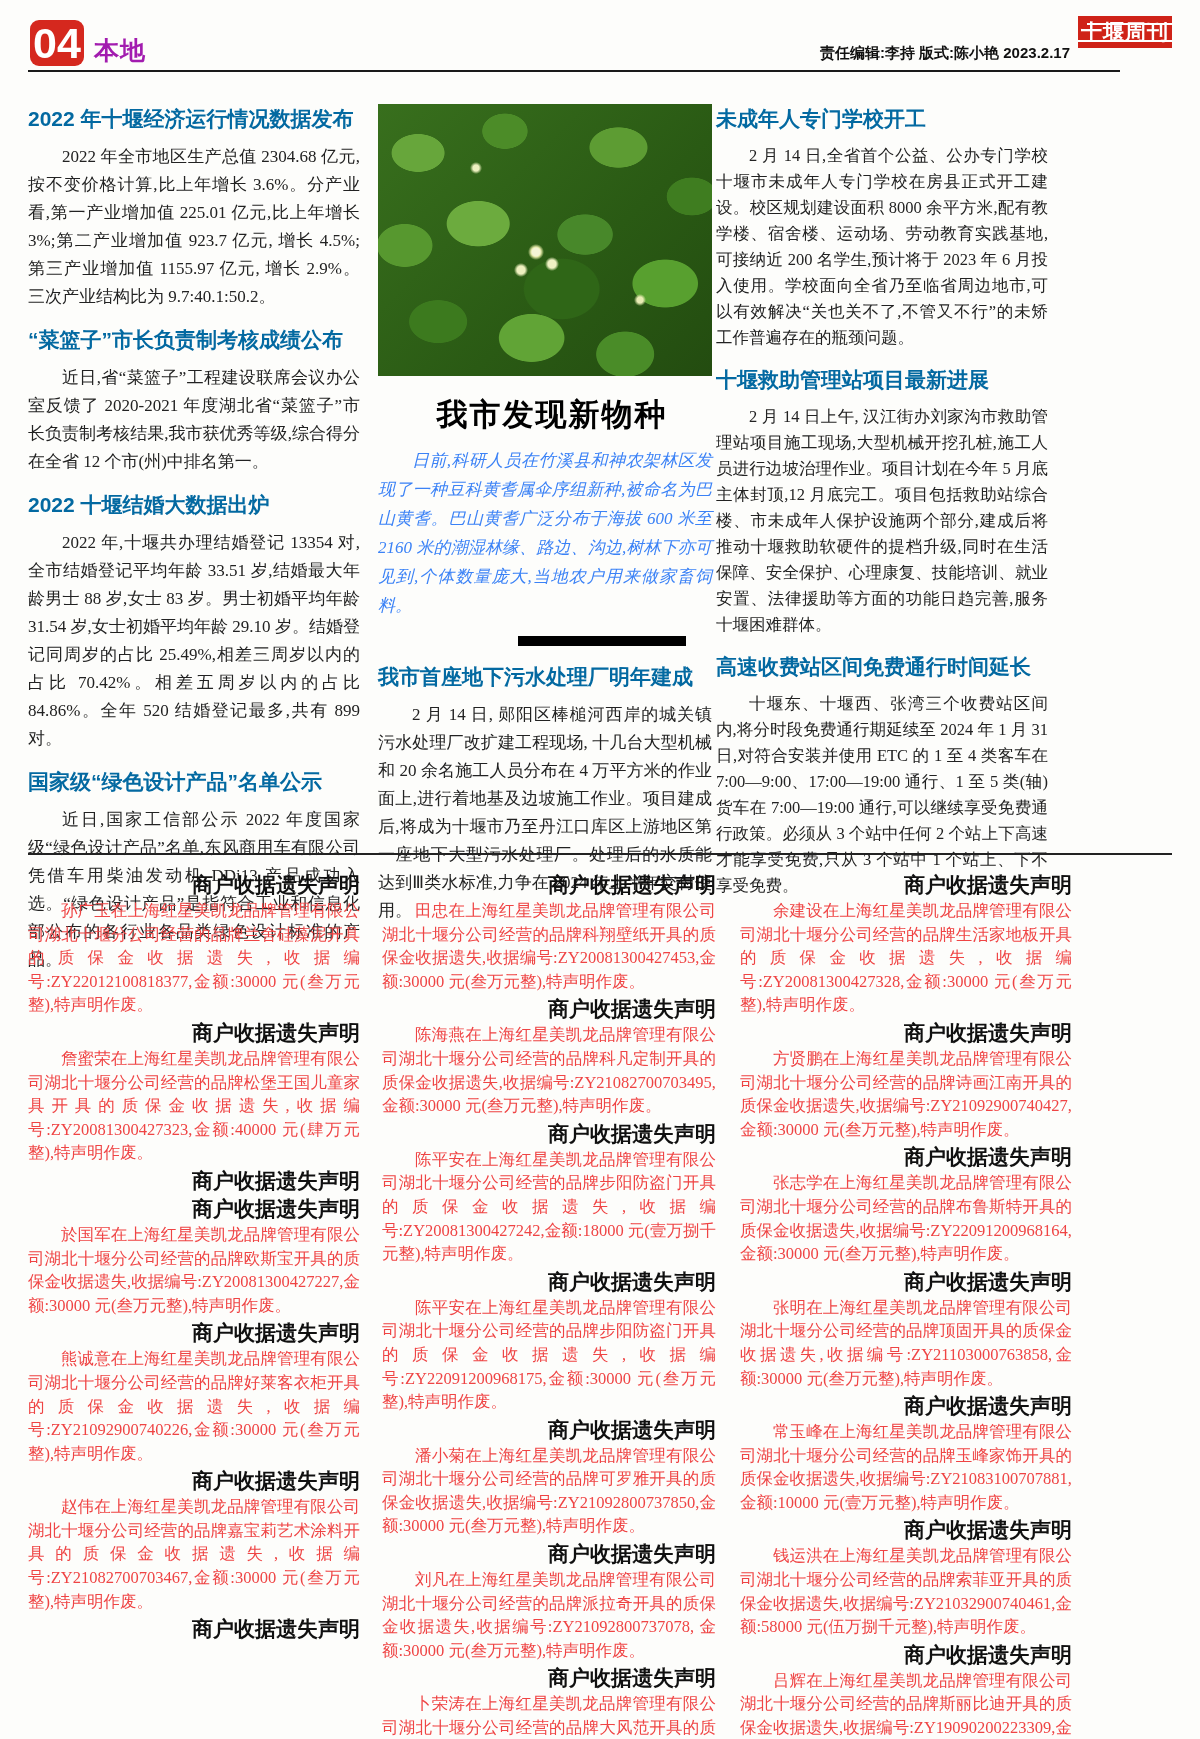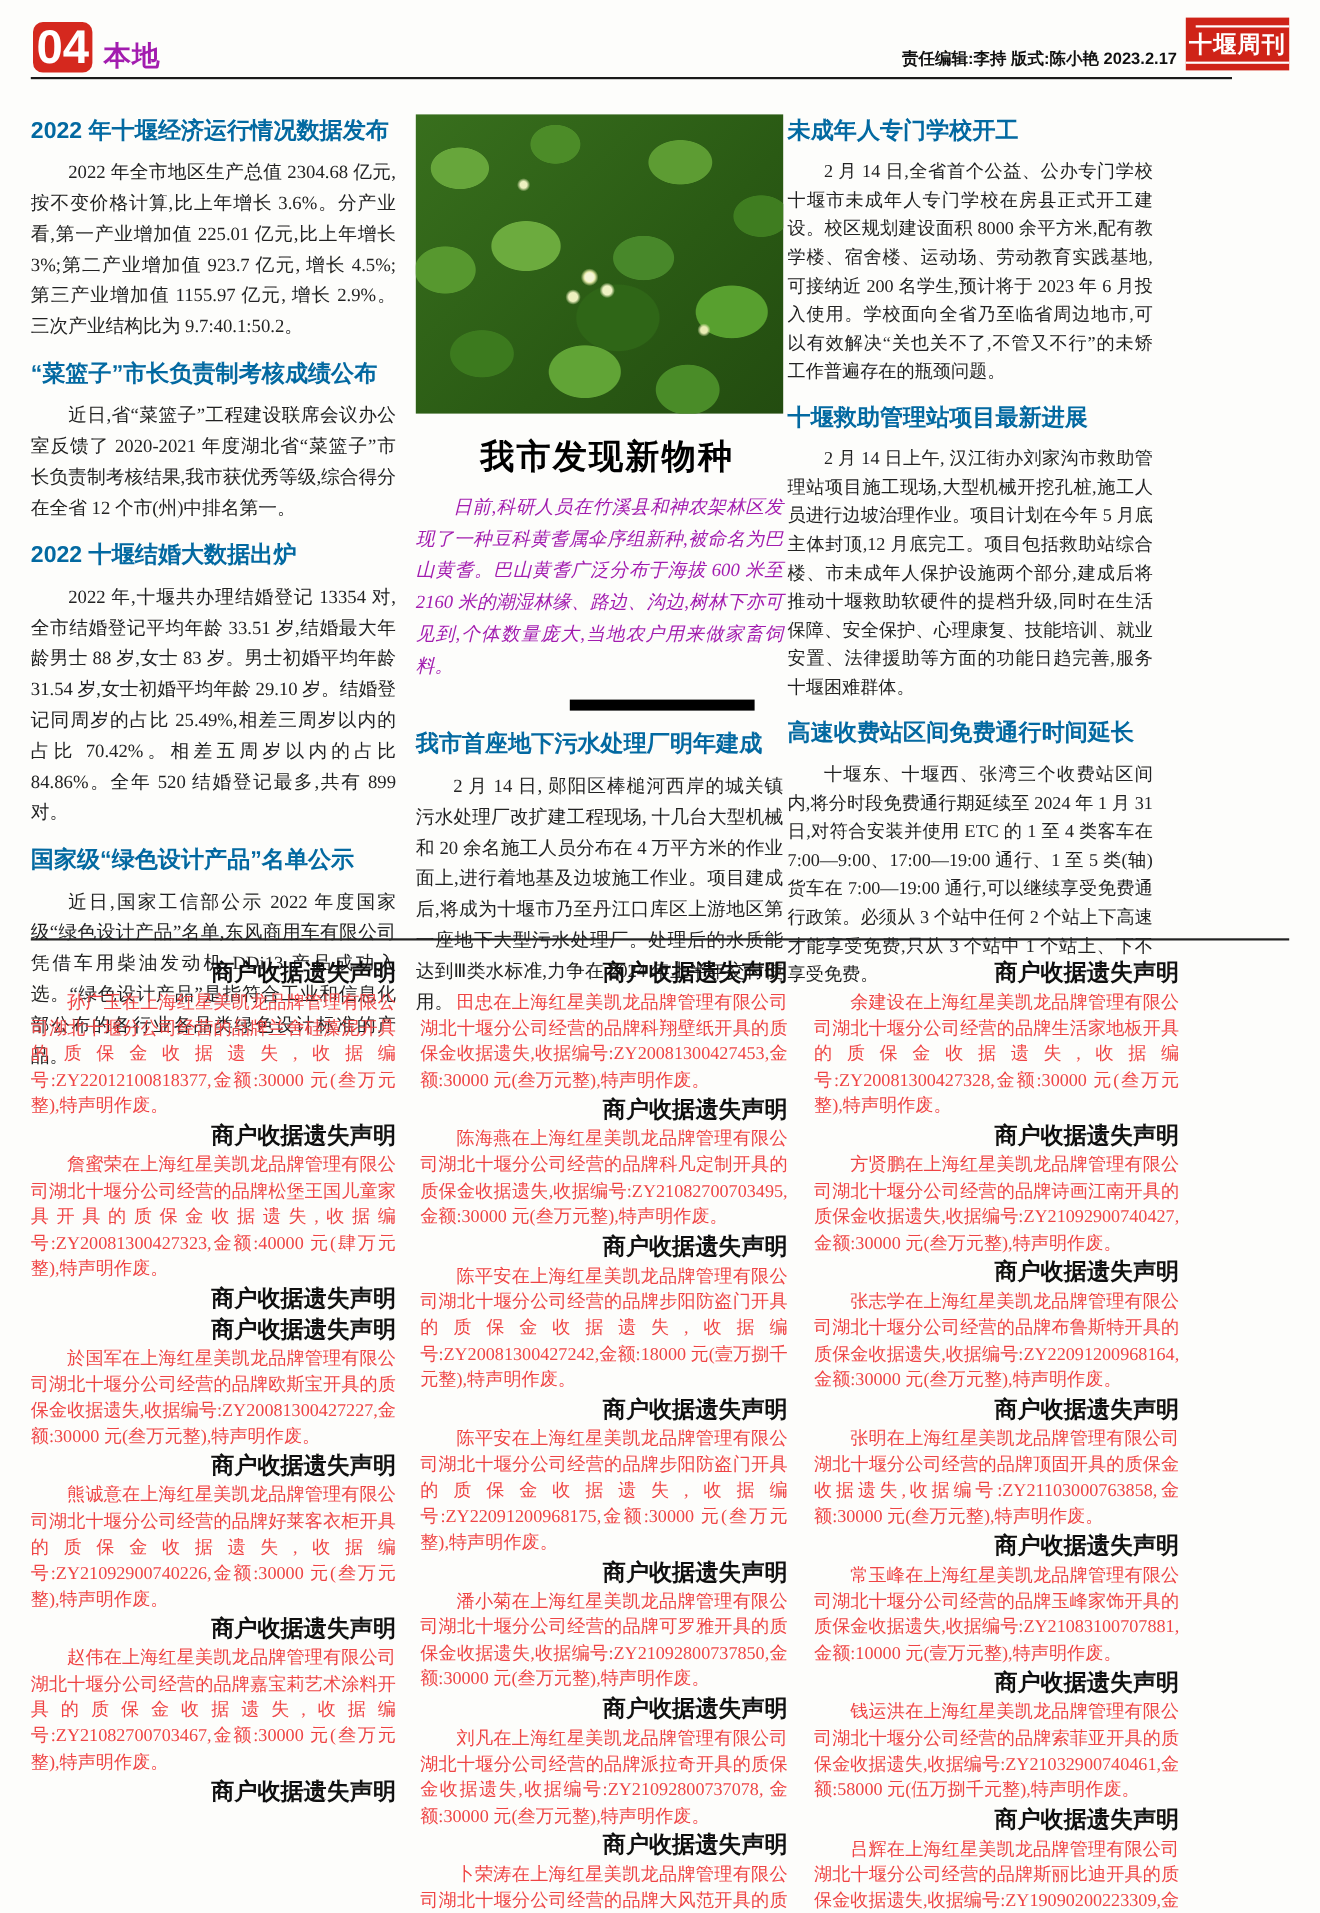--- a/index.html
+++ b/index.html
@@ -8,21 +8,21 @@
   .page{position:absolute;inset:0;overflow:hidden;}
 
   
   .page-badge{position:absolute;left:30px;top:20px;width:54px;height:46px;background:#d5281e;
     border-radius:9px;color:#fff;font-family:Liberation Sans, sans-serif;font-size:43px;
     font-weight:bold;display:flex;align-items:center;justify-content:center;}
   .section-name{position:absolute;left:94px;top:34px;font-family:"Liberation Sans",sans-serif;
     font-weight:bold;font-size:25px;color:#a21caf;letter-spacing:1px;}
   .editors-line{position:absolute;left:0;top:44px;width:1070px;text-align:right;
     font-family:"Liberation Sans",sans-serif;font-weight:bold;font-size:15px;color:#111;}
-  .masthead{position:absolute;left:1078px;top:16px;width:94px;height:48px;background:#cf2318;
+  .masthead{position:absolute;left:1078px;top:16px;width:94px;height:32px;background:#cf2318;
     color:#fff;display:flex;align-items:center;justify-content:center;
     font-family:"Liberation Serif",serif;font-weight:bold;font-size:21px;letter-spacing:1px;}
   .masthead::before{content:"";position:absolute;left:9px;right:0;top:7px;height:2px;background:#fff;}
   .masthead::after{content:"";position:absolute;left:0;right:0;bottom:6px;height:2px;background:#fff;}
   .header-rule{position:absolute;left:28px;top:70px;width:1092px;height:2px;background:#1a1a1a;}
 
   
   .col{position:absolute;top:104px;}
   .col-left{left:28px;width:332px;}
   .col-mid{left:378px;width:334px;}
@@ -52,21 +52,21 @@
       radial-gradient(ellipse 44px 32px at 62% 48%,#48882a 0 62%,rgba(0,0,0,0) 64%),
       radial-gradient(ellipse 52px 38px at 86% 66%,#58a02f 0 62%,rgba(0,0,0,0) 64%),
       radial-gradient(ellipse 46px 34px at 18% 80%,#3c7a1e 0 62%,rgba(0,0,0,0) 64%),
       radial-gradient(ellipse 52px 38px at 46% 86%,#61a436 0 62%,rgba(0,0,0,0) 64%),
       radial-gradient(ellipse 46px 36px at 74% 92%,#4a8c28 0 62%,rgba(0,0,0,0) 64%),
       radial-gradient(ellipse 60px 48px at 55% 68%,#2f6617 0 62%,rgba(0,0,0,0) 64%),
       linear-gradient(135deg,#386f1d 0%,#2a5a14 60%,#234c10 100%);}
   .feature-headline{font-family:"Liberation Serif",serif;font-weight:bold;font-size:31px;
     color:#000;text-align:center;margin:18px 0 10px 14px;letter-spacing:2px;}
   .feature-body{font-size:17px;line-height:29px;text-align:justify;text-indent:2em;
-    font-style:italic;color:#a21caf;margin:0;}
+    font-style:italic;color:#3b82f6;margin:0;}
   .black-bar{width:168px;height:10px;background:#000;margin:16px auto 16px 140px;}
 
   
   .bottom-rule{position:absolute;left:28px;top:853px;width:1144px;height:2px;background:#222;}
   .notices{position:absolute;top:869px;}
   .notices-1{left:28px;width:332px;}
   .notices-2{left:382px;width:334px;}
   .notices-3{left:740px;width:332px;}
   .notice{margin:0 0 2px 0;}
   .notice-title{font-family:"Liberation Sans",sans-serif;font-weight:bold;font-size:21px;

